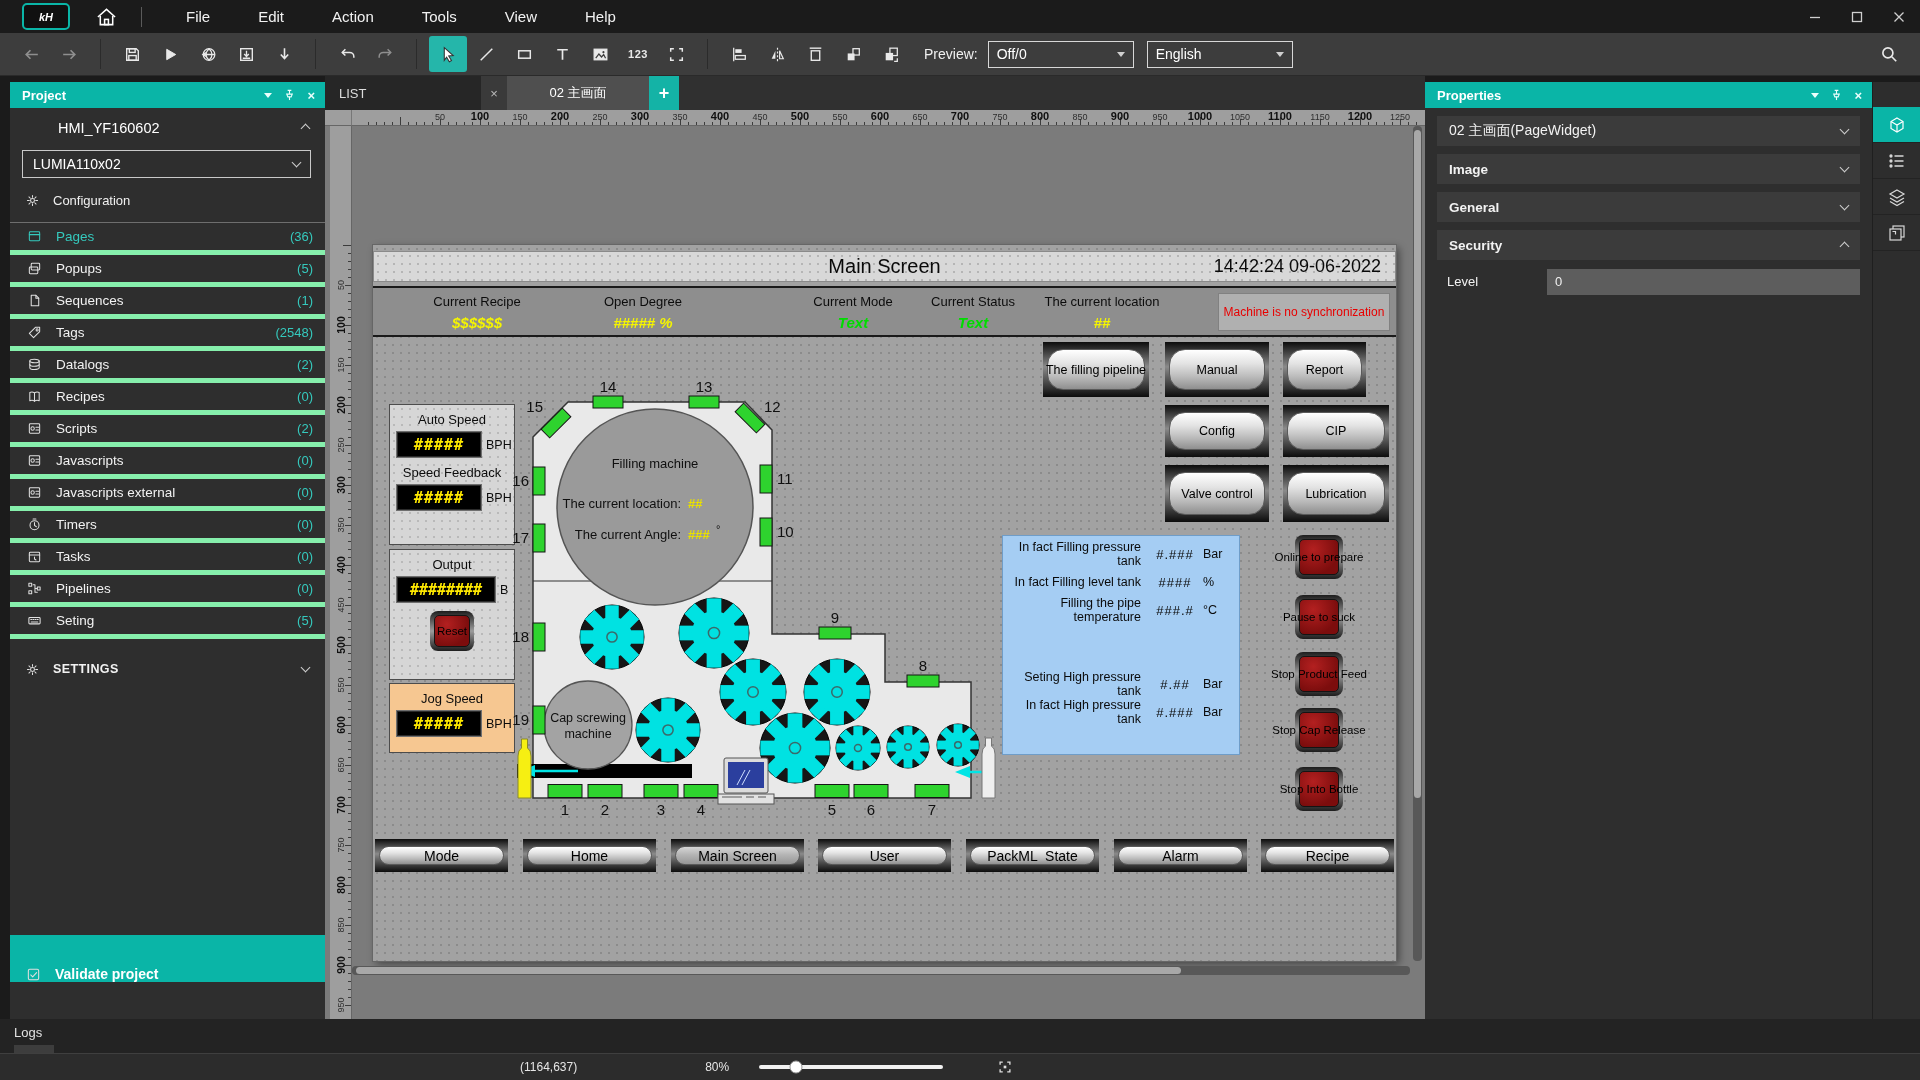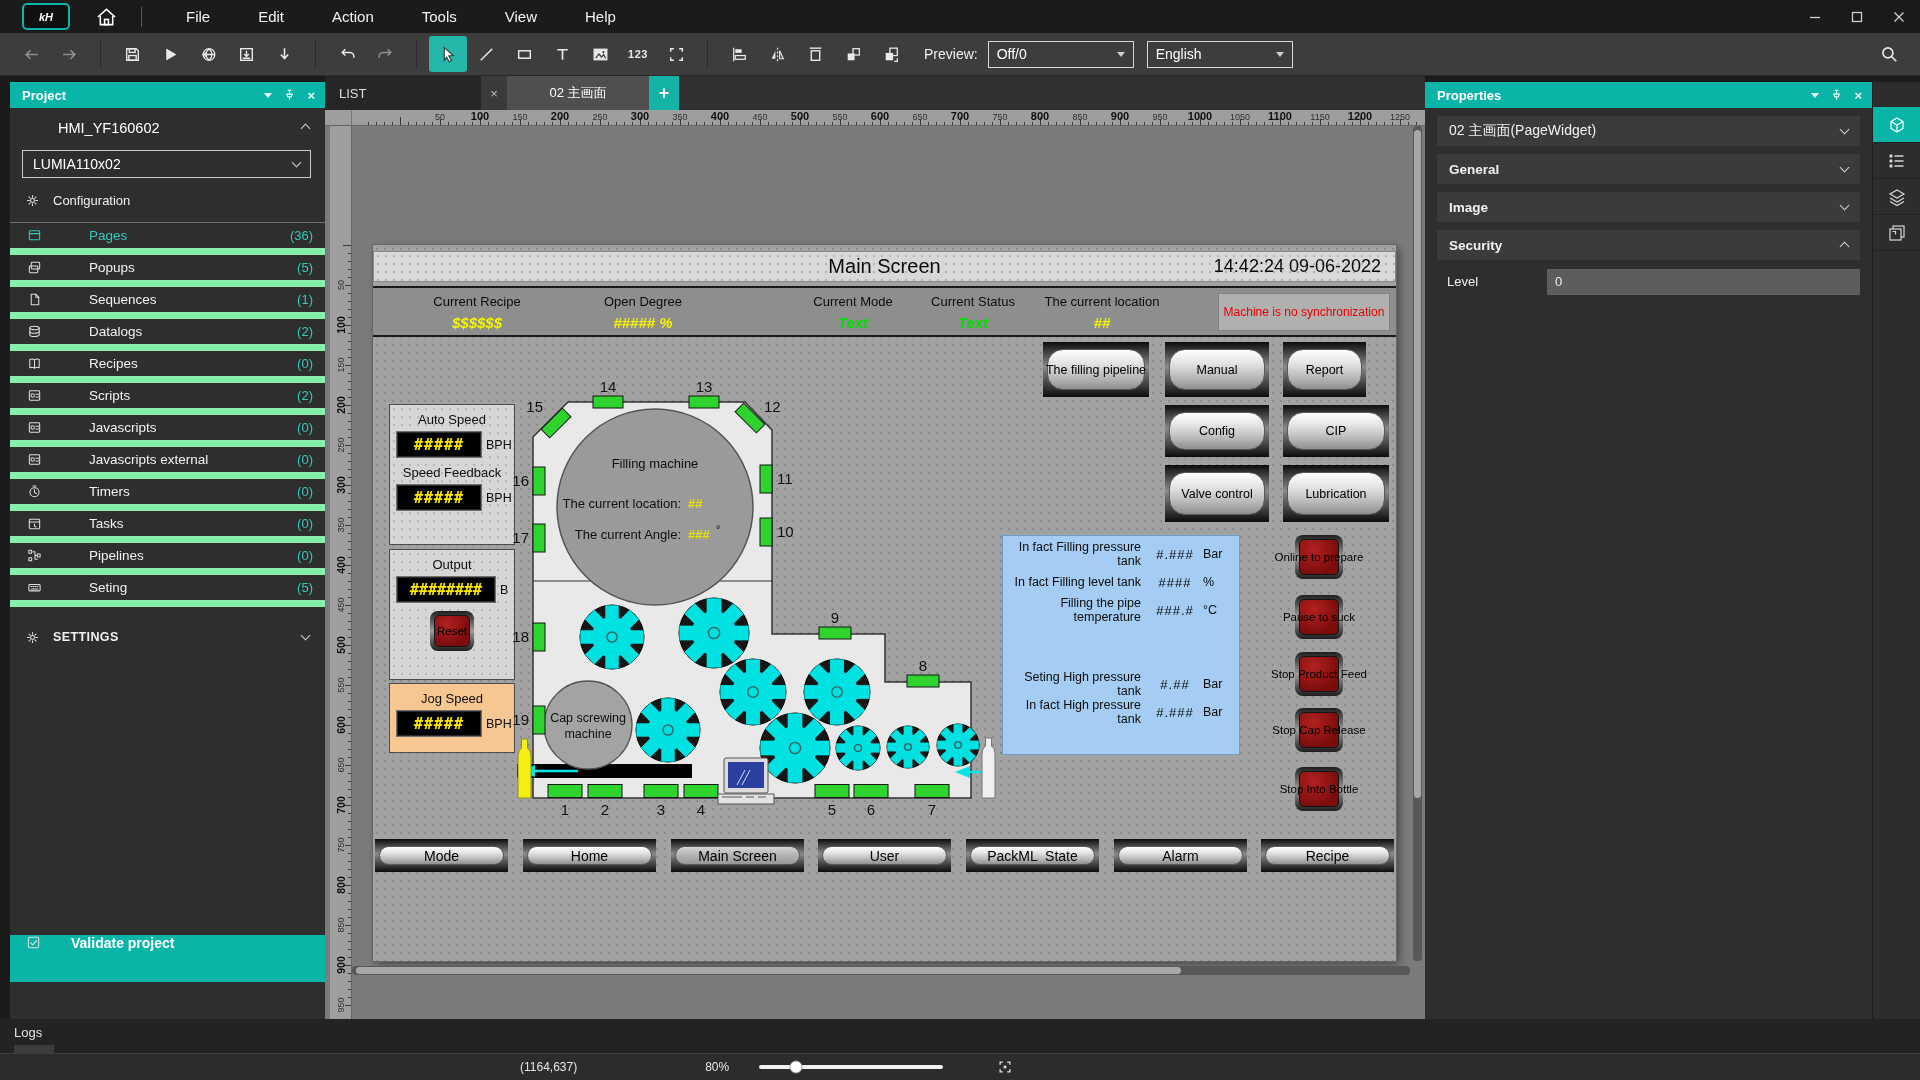--- a/index.html
+++ b/index.html
@@ -44,31 +44,31 @@
   .proj-row .sp{flex:1;}
   .vchev{width:7px;height:7px;border-right:1.5px solid #cfcfcf;border-bottom:1.5px solid #cfcfcf;display:inline-block;}
   .vchev.up{transform:rotate(-135deg);}
   .vchev.down{transform:rotate(45deg);margin-top:-4px;}
   .dev-select{height:28px;margin:2px 14px 6px 12px;border:1px solid #c9c9c9;display:flex;align-items:center;
     padding:0 10px;font-size:14px;color:#fff;}
   .dev-select .sp{flex:1;}
   .cfg-row{height:32px;display:flex;align-items:center;padding-left:15px;font-size:13px;color:#f0f0f0;gap:11px;}
   .sb-div{height:1px;background:#6e6e6e;margin-top:6px;}
   .side-items{}
-  .side-item{height:32px;display:flex;align-items:center;border-bottom:7px solid #86efac;
-    padding:0 12px 0 17px;font-size:13.5px;color:#f2f2f2;gap:33px;}
+  .side-item{height:32px;display:flex;align-items:center;border-bottom:5px solid #86efac;
+    padding:0 12px 0 17px;font-size:13.5px;color:#f2f2f2;}
   .si-icon{width:17px;display:flex;color:#e0e0e0;}
   .si-label{margin-left:12px;}
   .si-count{margin-left:auto;color:#35c9bd;font-size:13px;}
   .side-item.active .si-label,.side-item.active .si-icon{color:#35c9bd;}
   .settings-row{height:34px;margin-top:13px;display:flex;align-items:center;padding:0 16px 0 15px;
     font-size:12.5px;font-weight:700;letter-spacing:.4px;color:#f2f2f2;gap:11px;}
   .settings-row .sp{flex:1;}
-  .validate{height:47px;background:#0ab5a7;margin-bottom:37px;display:flex;align-items:flex-start;
-    padding-left:16px;gap:28px;font-size:14px;font-weight:700;color:#fff;}
+  .validate{height:47px;background:#0ab5a7;margin-bottom:37px;display:flex;align-items:flex-end;
+    padding-left:16px;gap:12px;font-size:14px;font-weight:700;color:#fff;}
   
   .canvas-area{width:1100px;display:flex;flex-direction:column;background:#7b7b7b;}
   .tabstrip{height:34px;background:#303030;display:flex;align-items:stretch;flex:none;}
   .tab-bg{width:156px;background:#262626;display:flex;align-items:center;padding:0 10px 0 14px;
     font-size:13px;color:#ddd;}
   .tab-bg .sp{flex:1;}
   .tab-x{width:26px;background:#3a3a3a;display:flex;align-items:center;justify-content:center;color:#bbb;font-size:13px;}
   .tab-act{width:142px;background:#4f4f4f;display:flex;align-items:center;justify-content:center;
     font-size:13px;color:#fff;}
   .tab-add{width:30px;background:#14b3a6;display:flex;align-items:center;justify-content:center;
@@ -414,20 +414,30 @@
           </div>
           <div class="side-item">
             <span class="si-icon">
               <svg viewBox="0 0 16 16" width="15" height="15" fill="none" stroke="currentColor" stroke-width="1.1" stroke-linecap="round" stroke-linejoin="round">
                 <path d="M4.5 2.5h5l3 3v8h-8z"></path>
                 <path d="M9.5 2.5v3h3"></path>
               </svg>
             </span>
             <span class="si-label">Sequences</span>
             <span class="si-count">(1)</span>
+          </div>
+          <div class="side-item">
+            <span class="si-icon">
+              <svg viewBox="0 0 16 16" width="15" height="15" fill="none" stroke="currentColor" stroke-width="1.1" stroke-linecap="round" stroke-linejoin="round">
+                <path d="M2.5 9L9 2.5h4.5V7L7 13.5z"></path>
+                <circle cx="10.8" cy="5.2" r="1.1"></circle>
+              </svg>
+            </span>
+            <span class="si-label">Tags</span>
+            <span class="si-count">(2548)</span>
           </div>
           <div class="side-item">
             <span class="si-icon">
               <svg viewBox="0 0 16 16" width="15" height="15" fill="none" stroke="currentColor" stroke-width="1.1" stroke-linecap="round" stroke-linejoin="round">
                 <ellipse cx="8" cy="4.3" rx="5" ry="1.9"></ellipse>
                 <path d="M3 4.3v7.2c0 1.1 2.2 1.9 5 1.9s5-.8 5-1.9V4.3"></path>
                 <path d="M3 8c0 1.1 2.2 1.9 5 1.9S13 9.1 13 8"></path>
               </svg>
             </span>
             <span class="si-label">Datalogs</span>
@@ -1355,26 +1365,26 @@
             </svg>
           </span>
         <span class="ph-ic" style="font-size:13px;">×</span>
       </div>
       <div class="prop-dd">
         <span>02 主画面(PageWidget)</span>
           <span class="sp"></span>
         <span class="vchev down"></span>
       </div>
       <div class="prop-bar">
-        <span>General</span>
+        <span>Image</span>
           <span class="sp"></span>
         <span class="vchev down"></span>
       </div>
       <div class="prop-bar">
-        <span>Image</span>
+        <span>General</span>
           <span class="sp"></span>
         <span class="vchev down"></span>
       </div>
       <div class="prop-bar">
         <span>Security</span>
           <span class="sp"></span>
         <span class="vchev up" style="margin-top:3px"></span>
       </div>
       <div class="level-row">
         <span class="lb">Level</span>

